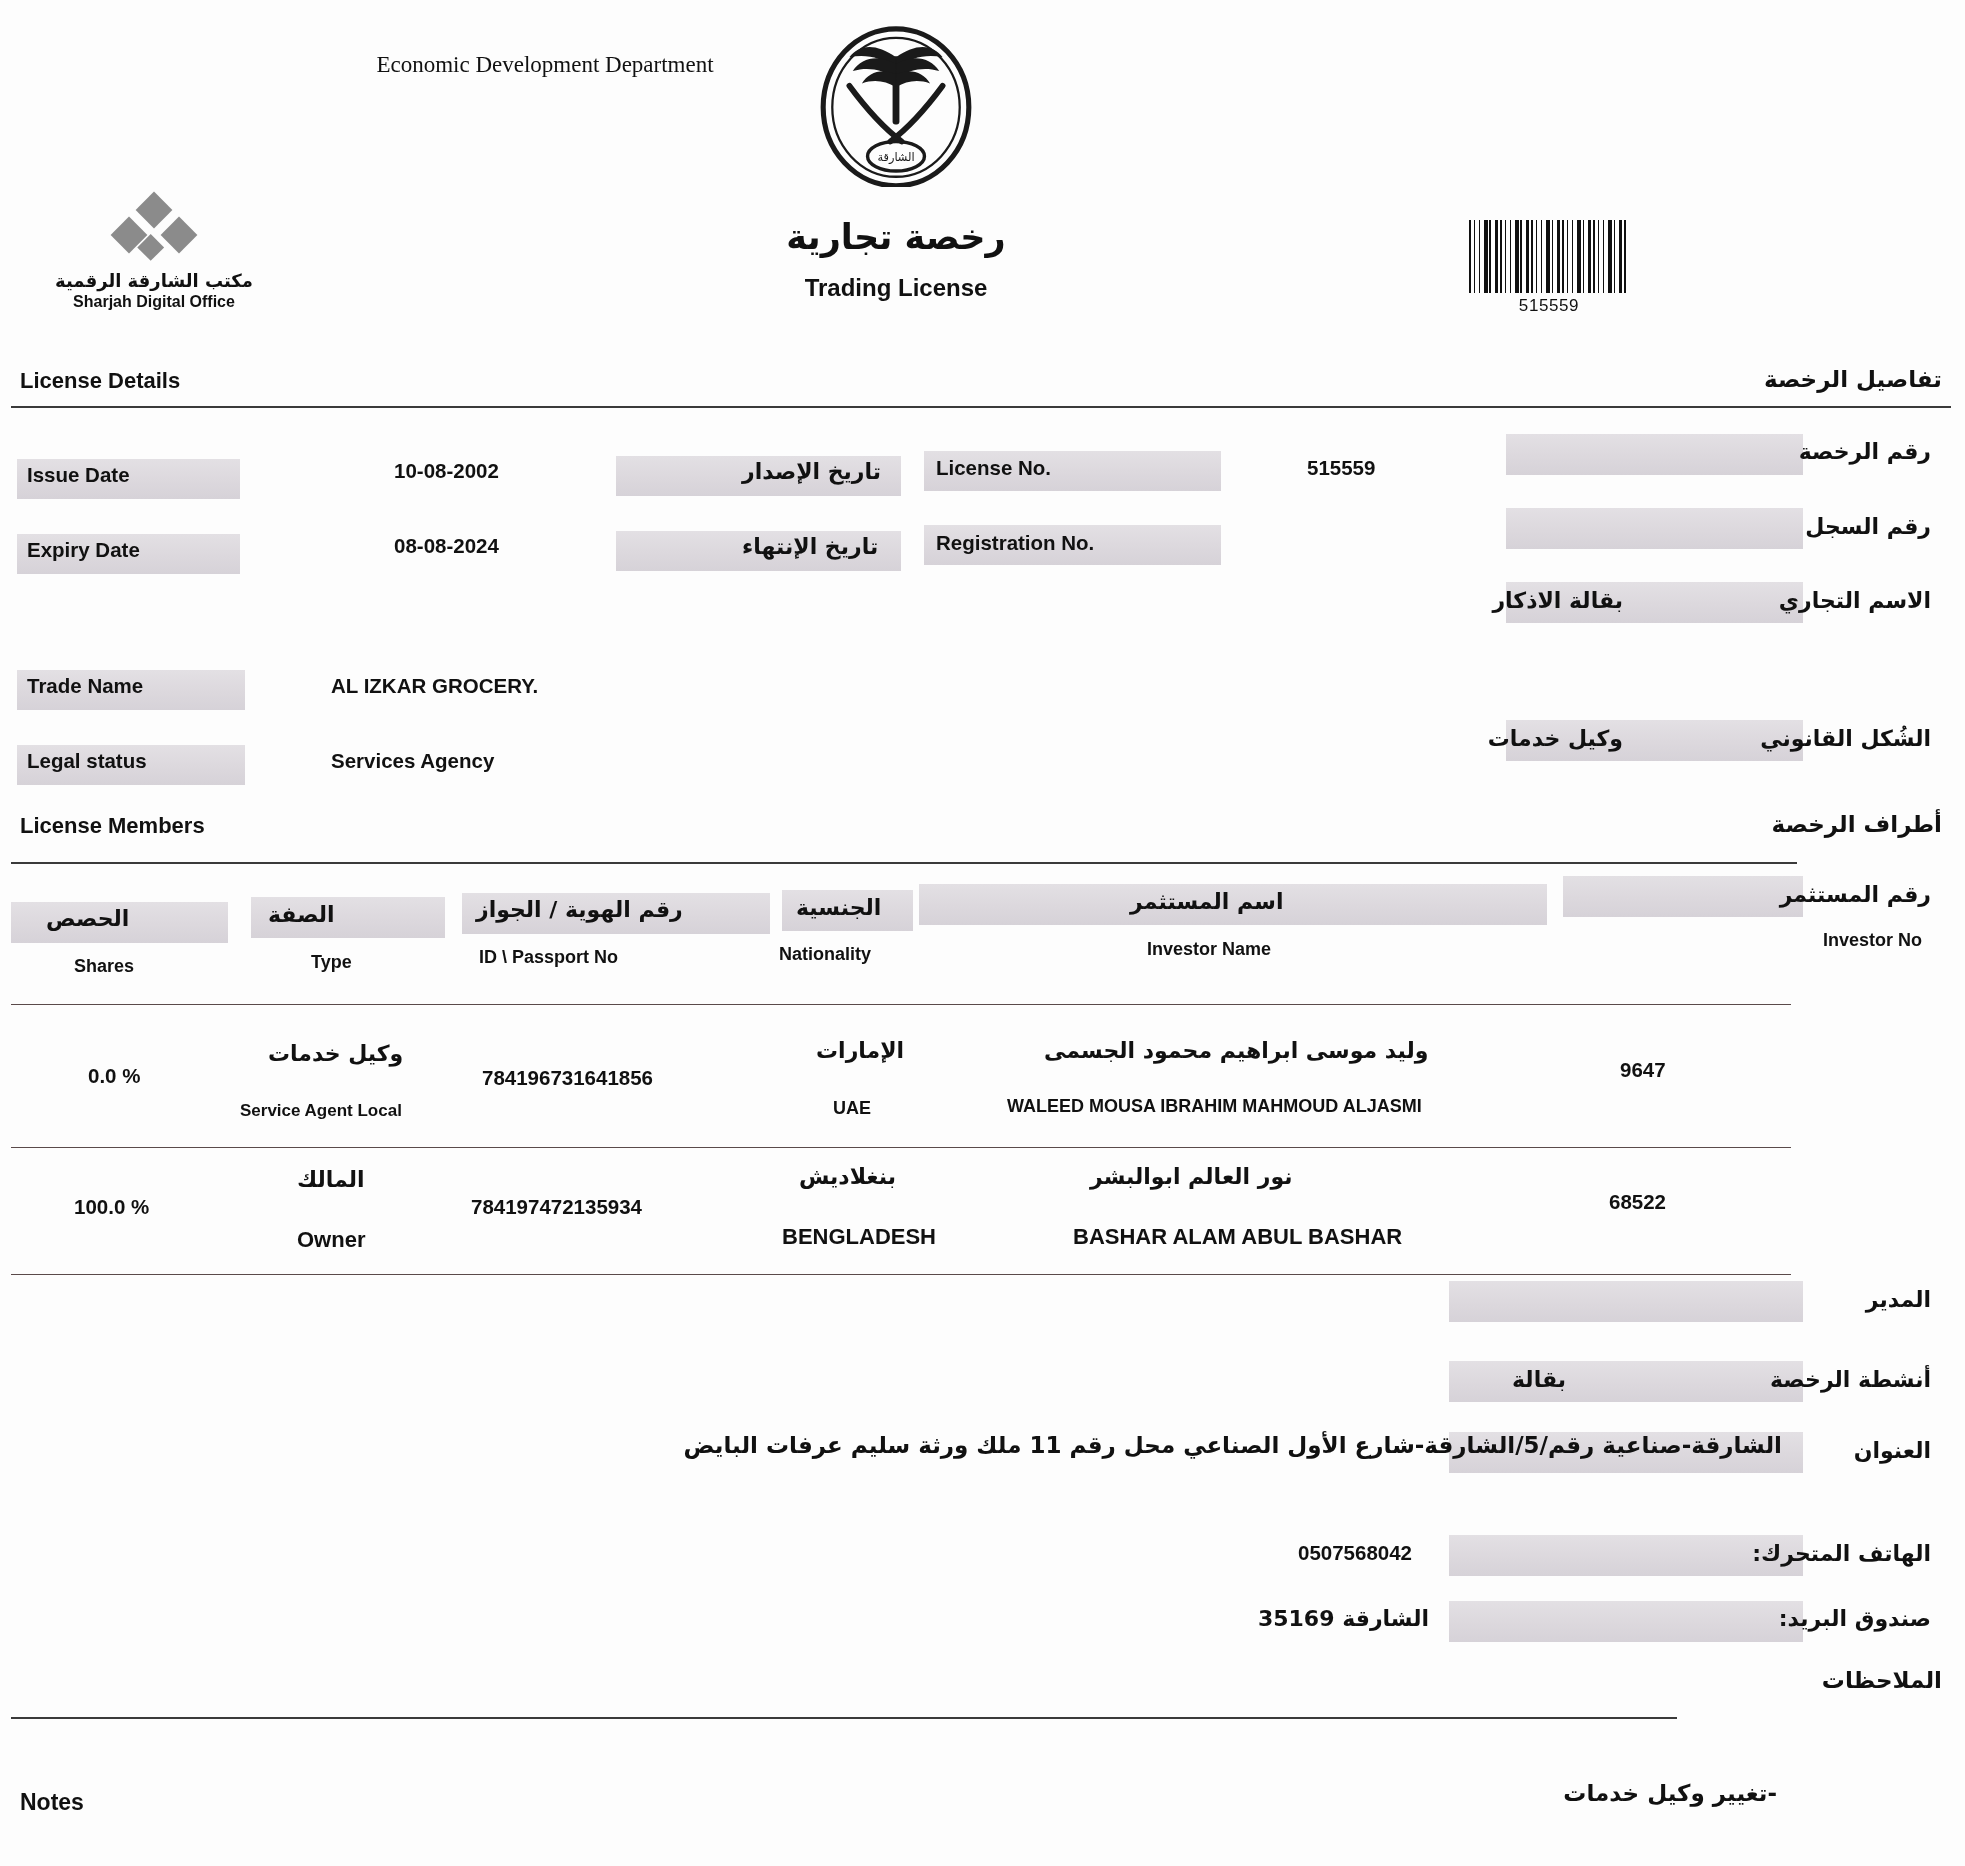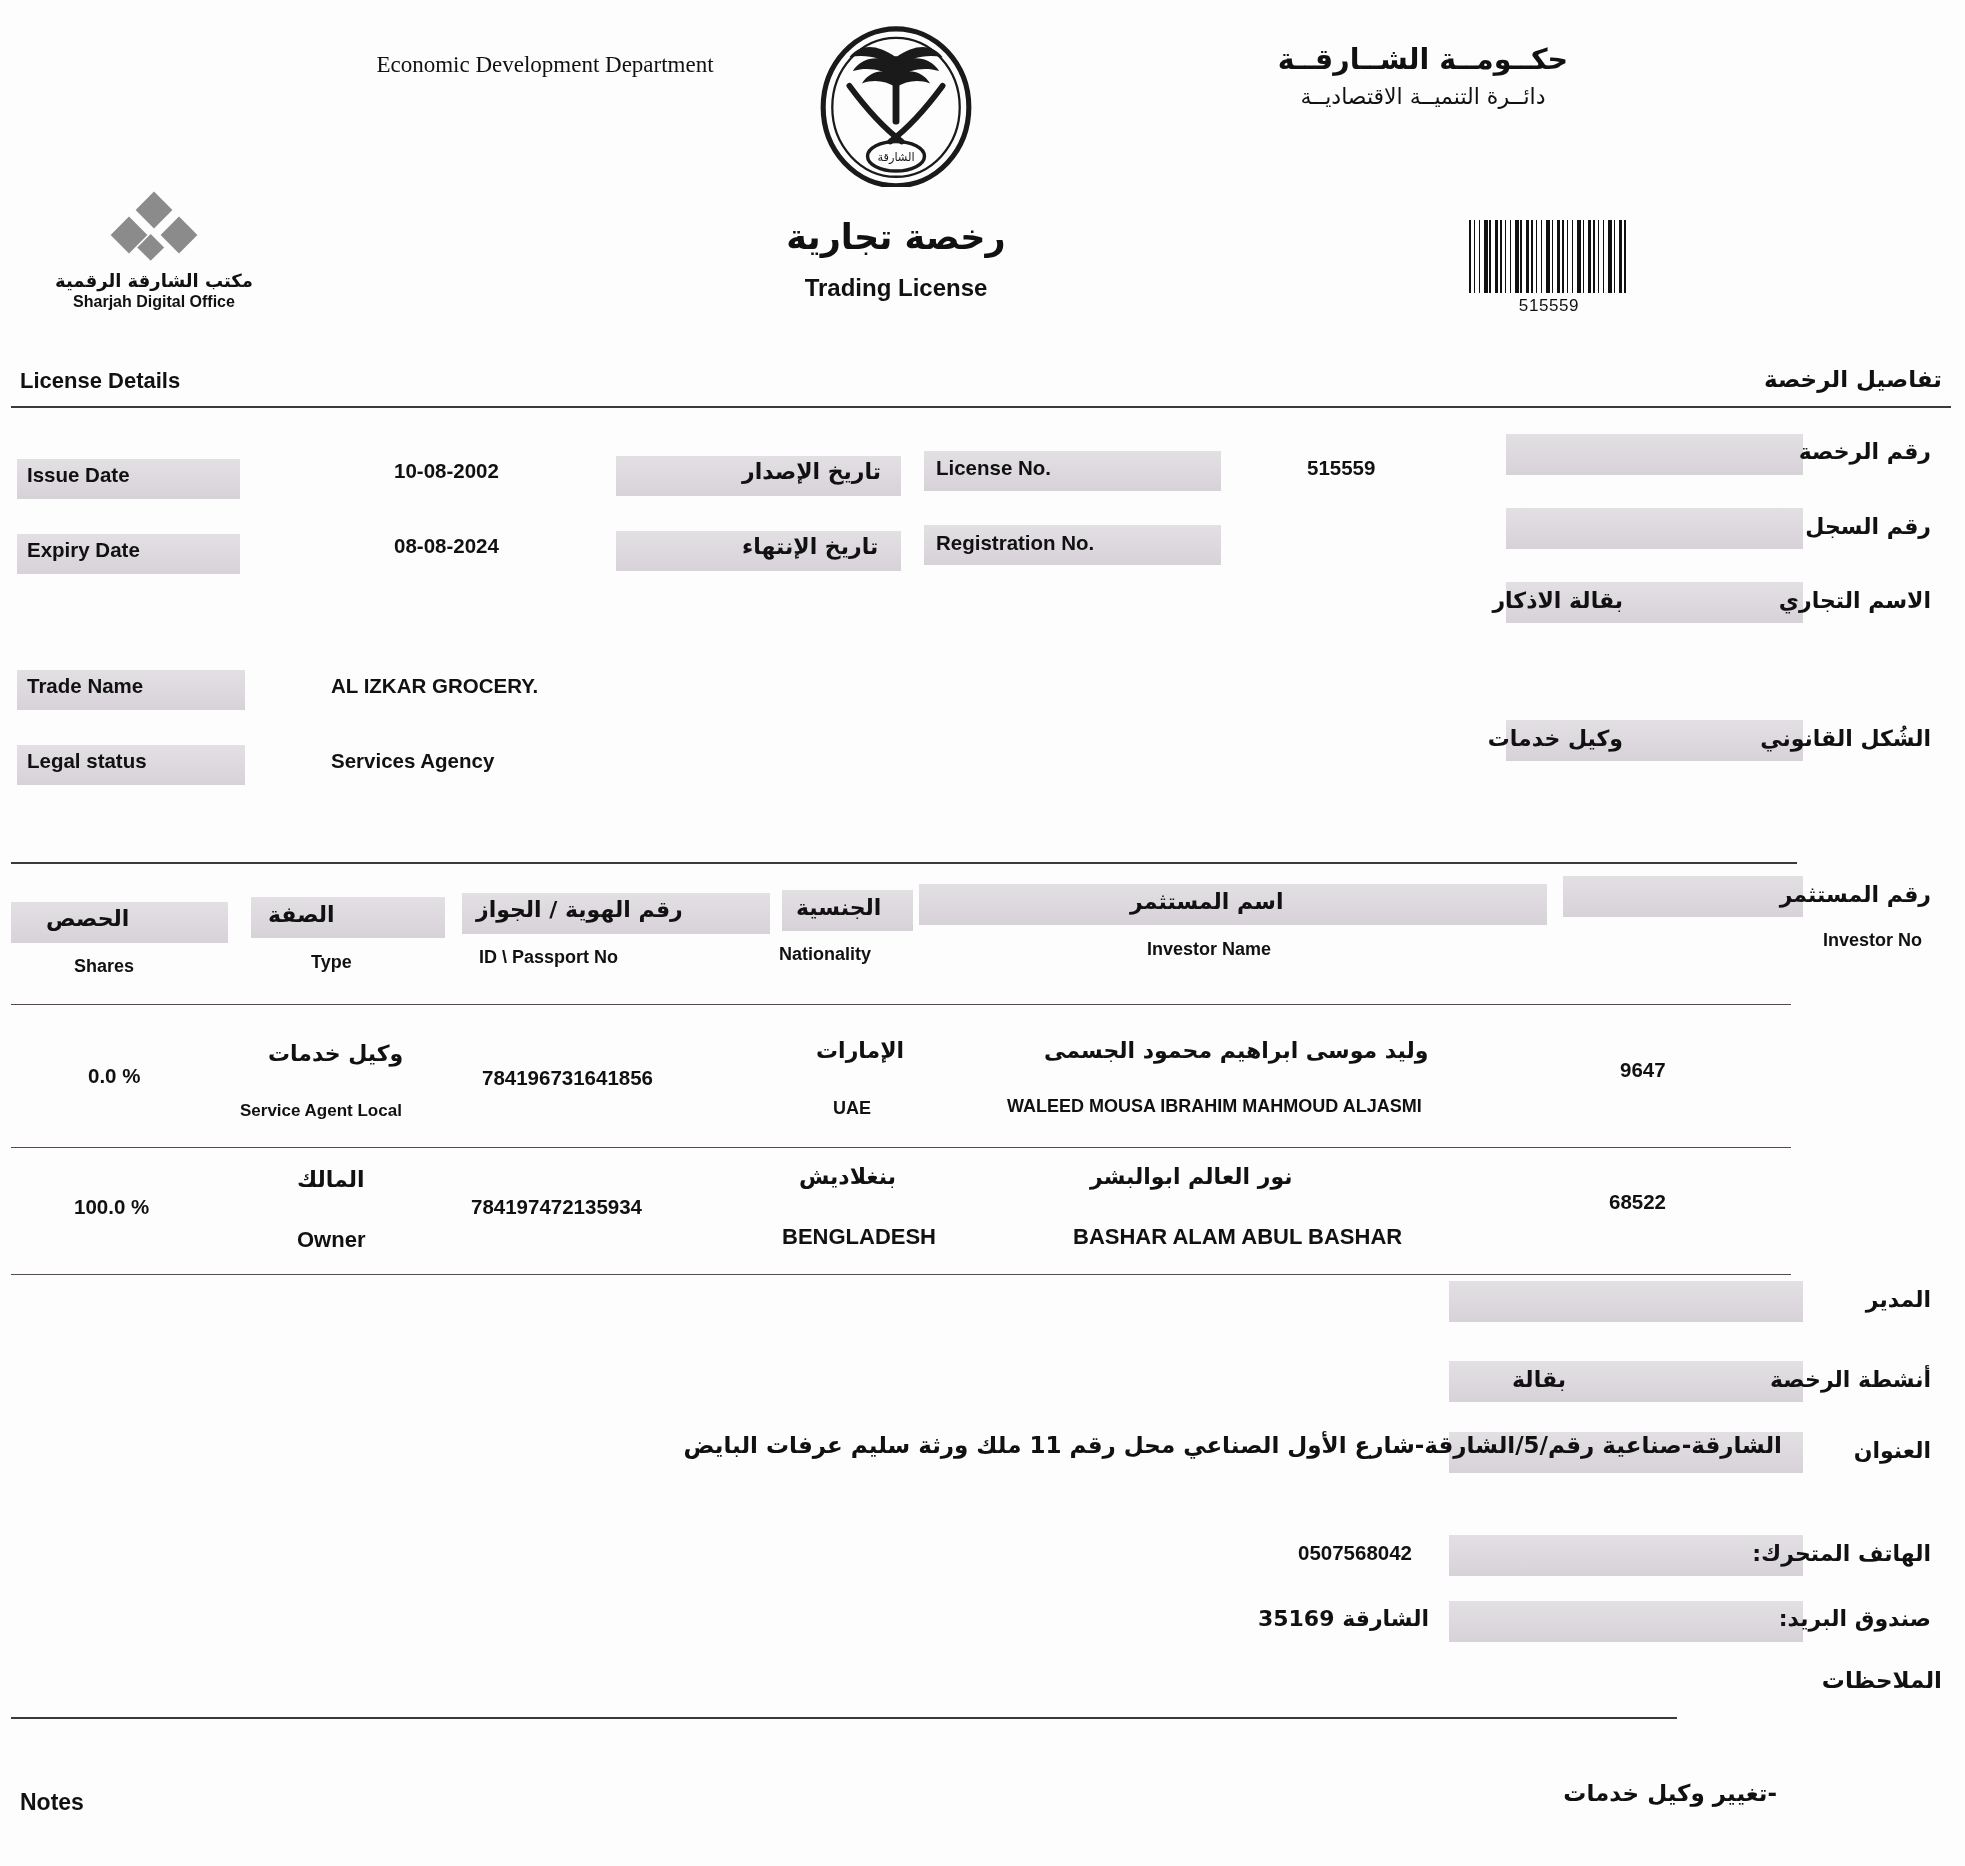--- a/index.html
+++ b/index.html
@@ -266,24 +266,20 @@
       </g>
 
       <g stroke="#1a1a1a" stroke-width="10" fill="none" stroke-linecap="round">
         <path d="M58 112 C 86 150, 118 186, 150 210"></path>
         <path d="M222 112 C 194 150, 162 186, 130 210"></path>
       </g>
       <ellipse cx="140" cy="236" rx="50" ry="26" fill="none" stroke="#1a1a1a" stroke-width="6"></ellipse>
       <text x="140" y="244" font-size="20" text-anchor="middle" fill="#1a1a1a" font-family="DejaVu Sans, sans-serif">الشارقة</text>
     </svg>
 
-    <div class="gov-ar">
-      <div class="l1">حكــومــة الشــارقــة</div>
-      <div class="l2">دائــرة التنميــة الاقتصاديــة</div>
-    </div>
   </div>
 
   <div class="title-block">
     <div class="title-ar">رخصة تجارية</div>
     <div class="title-en">Trading License</div>
   </div>
 
   <div class="barcode">
     <div class="bars"></div>
     <div class="num">515559</div>
@@ -336,20 +332,24 @@
   <div class="val" style="left:394px; top:459px;">10-08-2002</div>
   <div class="val" style="left:394px; top:534px;">08-08-2024</div>
   <div class="lbl" style="left:27px; top:463px;">Issue Date</div>
   <div class="lbl" style="left:27px; top:538px;">Expiry Date</div>
 
   <div class="lbl" style="left:27px; top:674px;">Trade Name</div>
   <div class="val" style="left:331px; top:674px;">AL IZKAR GROCERY.</div>
   <div class="lbl" style="left:27px; top:749px;">Legal status</div>
   <div class="val" style="left:331px; top:749px;">Services Agency</div>
 
+  <div class="sec" style="top:813px;">
+    <div class="en">License Members</div>
+    <div class="ar">أطراف الرخصة</div>
+  </div>
   <div class="rule" style="top:862px; width:1786px; left:11.4px;"></div>
 
   <div class="chip" style="left:1563px; top:876px; width:240px; height:41px;"></div>
   <div class="chip" style="left:919px; top:884px; width:628px; height:41px;"></div>
   <div class="chip" style="left:782px; top:890px; width:131px; height:41px;"></div>
   <div class="chip" style="left:462px; top:893px; width:308px; height:41px;"></div>
   <div class="chip" style="left:251px; top:897px; width:194px; height:41px;"></div>
   <div class="chip" style="left:11.4px; top:902px; width:217px; height:41px;"></div>
 
   <div class="cellar" style="right:34px; top:882px;">رقم المستثمر</div>

